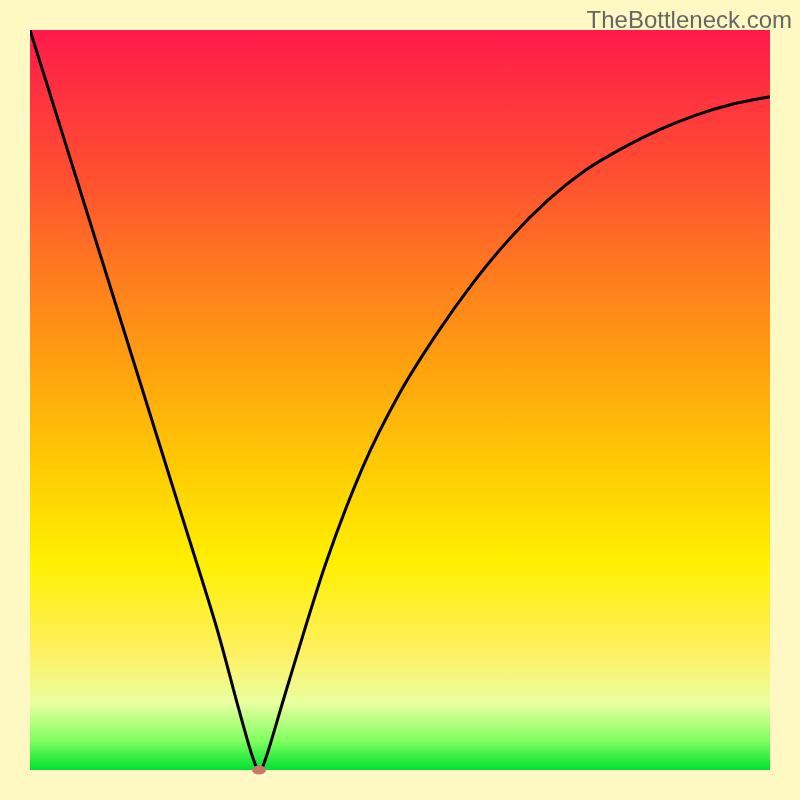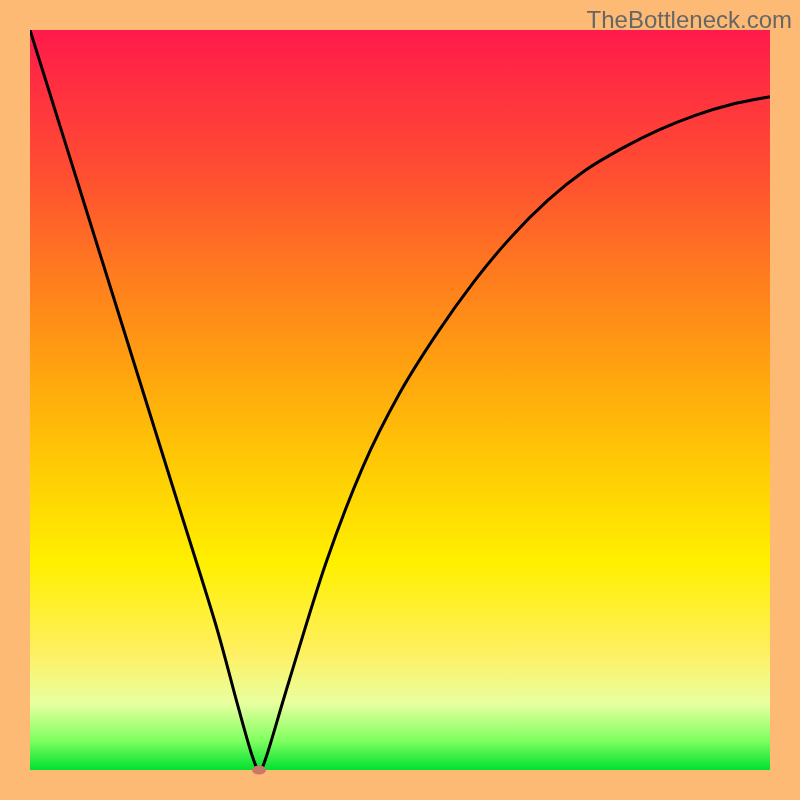--- a/index.html
+++ b/index.html
@@ -7,21 +7,21 @@
     padding: 0;
     width: 800px;
     height: 800px;
     overflow: hidden;
     font-family: Arial, Helvetica, sans-serif;
   }
   .chart-container {
     position: relative;
     width: 800px;
     height: 800px;
-    background: #fdba74;
+    background: #fef9c3;
   }
   .plot-area {
     position: absolute;
     left: 30px;
     top: 30px;
     width: 740px;
     height: 740px;
     background: linear-gradient(to bottom,
       #ff1a4b 0%,
       #ff3040 8%,

